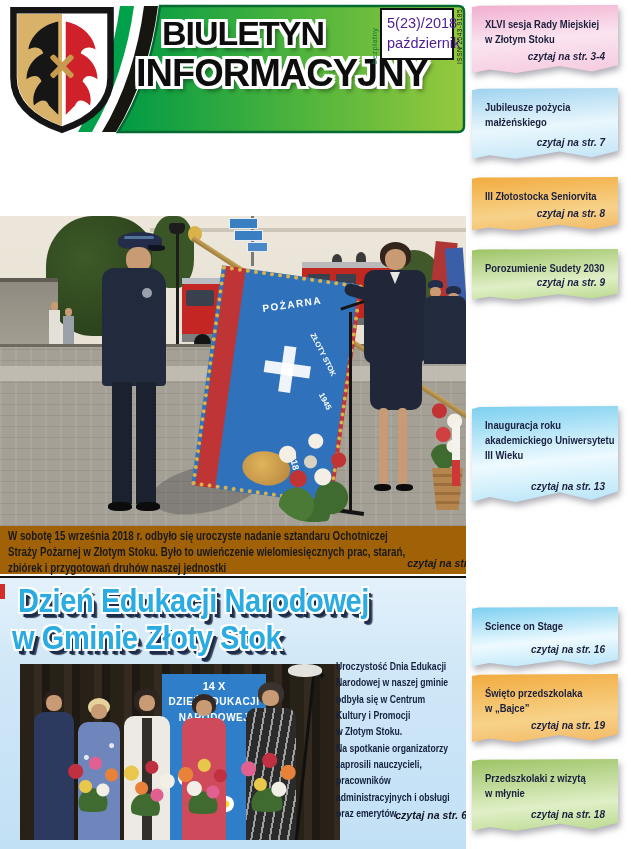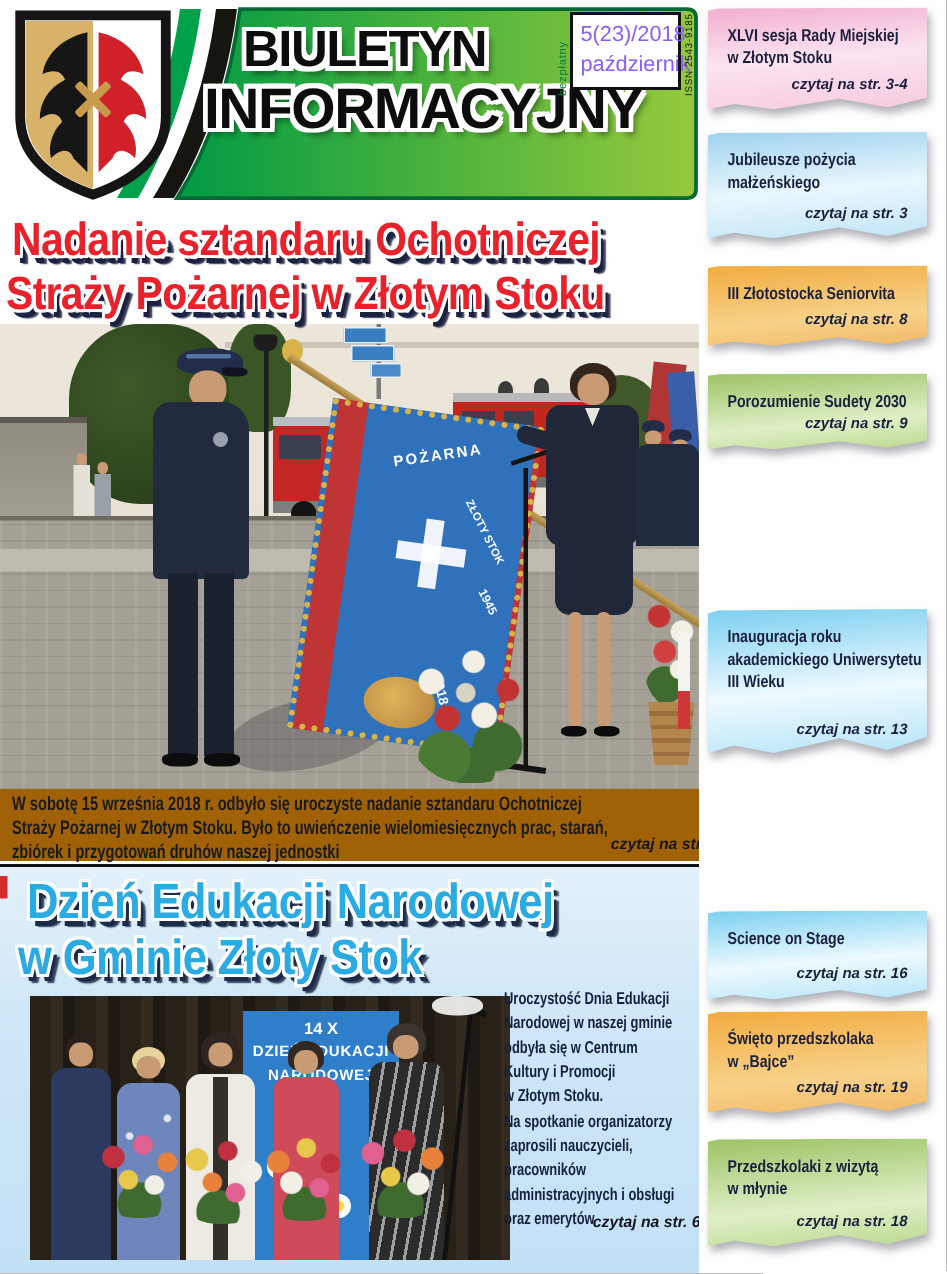--- a/index.html
+++ b/index.html
@@ -11,21 +11,21 @@
   .m-header{position:absolute;left:0;top:0;width:466px;height:140px;background:#fff;}
   .m-header svg{position:absolute;left:0;top:0;}
   .masthead-l{position:absolute;white-space:nowrap;font-weight:bold;color:#0d0d0d;
     text-shadow:-3px -3px 0 #fff,3px -3px 0 #fff,-3px 3px 0 #fff,3px 3px 0 #fff,
       -3px 0 0 #fff,3px 0 0 #fff,0 -3px 0 #fff,0 3px 0 #fff,4px 5px 4px rgba(0,0,0,.45);
     letter-spacing:-1px;}
   .mast1{left:162px;top:14px;font-size:34px;}
   .mast2{left:136px;top:52px;font-size:38px;}
   .mast3{left:184px;top:100px;font-size:21px;letter-spacing:0;}
   .issue-box{position:absolute;left:380px;top:8px;width:74px;height:52px;background:#fff;
-    border:2.5px solid #111;color:#8b5cf6;font-size:14.5px;line-height:1.4;padding:3px 0 0 5px;box-sizing:border-box;}
+    border:2.5px solid #111;color:#4c1d95;font-size:14.5px;line-height:1.4;padding:3px 0 0 5px;box-sizing:border-box;}
   .vtxt{position:absolute;writing-mode:vertical-rl;transform:rotate(180deg);font-size:7.5px;letter-spacing:.5px;}
   .free-l{left:370px;top:12px;color:#0a7a3a;height:52px;}
   .issn-l{left:456px;top:8px;color:#111;height:56px;font-size:6.5px;}
 
   
   .hl-wrap{position:absolute;left:0;top:140px;width:466px;height:78px;z-index:6;}
   .hl-red{position:absolute;white-space:nowrap;font-weight:bold;font-size:31px;color:#e8212a;
     transform:scaleX(.88);transform-origin:left top;letter-spacing:-.5px;
     text-shadow:-2px -2px 0 #fff,2px -2px 0 #fff,-2px 2px 0 #fff,2px 2px 0 #fff,
       -2px 0 0 #fff,2px 0 0 #fff,0 -2px 0 #fff,0 2px 0 #fff,
@@ -112,24 +112,20 @@
     <div class="masthead-l mast1">BIULETYN</div>
     <div class="masthead-l mast2">INFORMACYJNY</div>
     <div class="issue-box">
       <div>5(23)/2018</div>
       <div>październik</div>
     </div>
     <div class="vtxt free-l">bezpłatny</div>
     <div class="vtxt issn-l">ISSN 2543-9185</div>
   </div>
 
-  <div class="hl-wrap">
-    <div class="hl-red" style="left:8px;top:2px">Nadanie sztandaru Ochotniczej</div>
-    <div class="hl-red" style="left:4px;top:38px">Straży Pożarnej w Złotym Stoku</div>
-  </div>
 
   <div class="photo1">
     <div class="abs" style="left:150px;top:12px;width:316px;height:4px;background:#cbc6b8"></div>
     <div class="abs" style="left:332px;top:38px;width:10px;height:13px;background:#3a3a3a;border-radius:50% 50% 25% 25%"></div>
     <div class="abs" style="left:356px;top:36px;width:10px;height:13px;background:#3a3a3a;border-radius:50% 50% 25% 25%"></div>
     <div class="abs" style="left:46px;top:0;width:112px;height:120px;border-radius:42%;background:radial-gradient(circle at 35% 35%,#3d5a27,#2c431d 70%)"></div>
     <div class="abs" style="left:152px;top:0;width:42px;height:72px;border-radius:40%;background:#3a5526"></div>
     <div class="abs" style="left:388px;top:34px;width:52px;height:52px;border-radius:50%;background:#41582a"></div>
     <div class="abs" style="left:0;top:62px;width:58px;height:122px;background:linear-gradient(#8f8b80,#b3afa3);border-top:4px solid #5f5b52"></div>
 
@@ -352,21 +348,21 @@
       <div class="ribbon-inner">
         <div class="ribbon-title">XLVI sesja Rady Miejskiej
 w Złotym Stoku</div>
         <div class="ribbon-ref">czytaj na str. 3-4</div>
       </div>
     </div>
     <div class="ribbon t-blue" style="top:88px;height:73px">
       <div class="ribbon-inner">
         <div class="ribbon-title">Jubileusze pożycia
 małżeńskiego</div>
-        <div class="ribbon-ref">czytaj na str. 3</div>
+        <div class="ribbon-ref">czytaj na str. 7</div>
       </div>
     </div>
     <div class="ribbon t-orange" style="top:177px;height:55px">
       <div class="ribbon-inner">
         <div class="ribbon-title">III Złotostocka Seniorvita</div>
         <div class="ribbon-ref">czytaj na str. 8</div>
       </div>
     </div>
     <div class="ribbon t-green" style="top:249px;height:52px">
       <div class="ribbon-inner">

